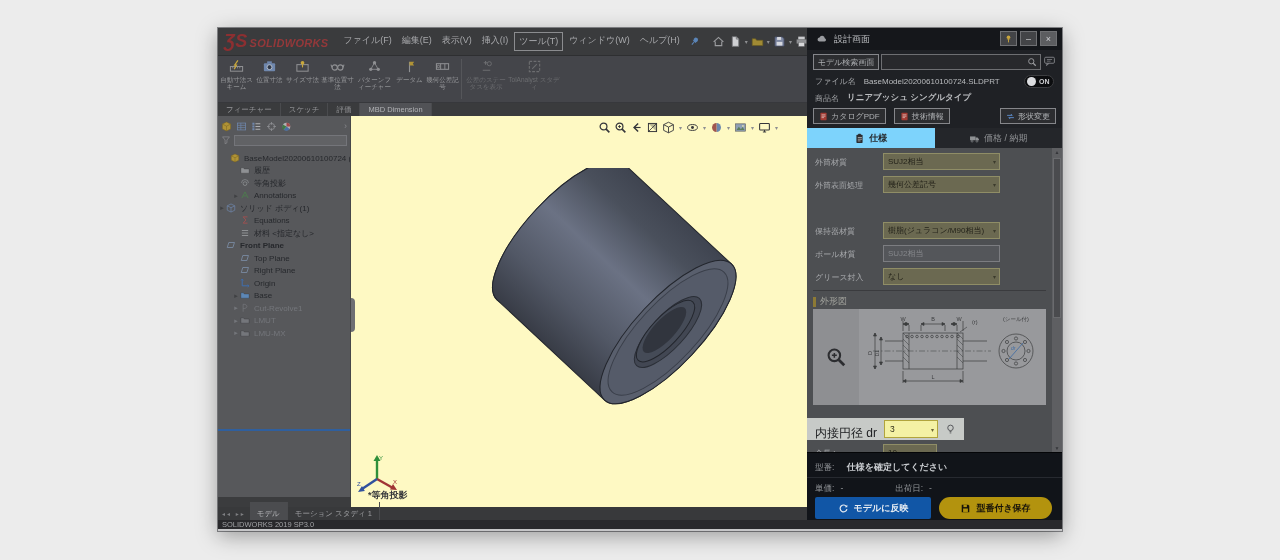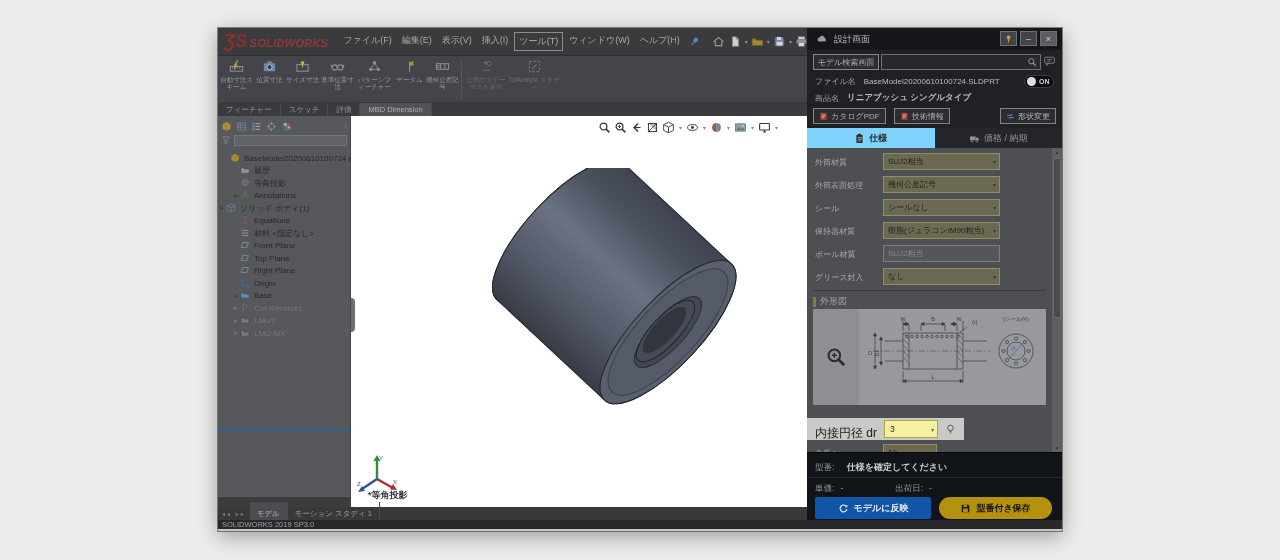--- a/index.html
+++ b/index.html
@@ -44,21 +44,21 @@
 .trow{display:flex;align-items:center;height:12.5px;font-size:8px;color:#26282c;white-space:nowrap;overflow:hidden}
 .trow.greyed,.trow.greyed .tarr,.trow.greyed .ticon{color:#74767b !important}
 .tarr{width:8px;flex:0 0 8px;font-size:7px;color:#3f4043;text-align:center}
 .ticon{width:11px;flex:0 0 11px;height:11px;margin-right:3px}
 .ticon svg{width:10px;height:10px}
 .k-part{color:#b09336}.k-history,.k-sensor,.k-material{color:#8f9194}.k-annotations{color:#4d7d4d}
 .k-solid-bodies{color:#6f87ad}.k-equations{color:#a05050}.k-plane{color:#7f93ad}.k-origin{color:#3f6fb0}
 .k-folder{color:#5d87b5}.k-revolve{color:#8f9194}
 .selline{position:absolute;left:0;top:313px;width:133px;height:2px;background:#2f5f9e}
 
-.viewport{position:absolute;left:133px;top:88px;width:456px;height:391px;background:#ffffff}
+.viewport{position:absolute;left:133px;top:88px;width:456px;height:391px;background:#fef9c3}
 .hud{position:absolute;left:247px;top:5px;display:flex;align-items:center;gap:3px;color:#35363a}
 .hud svg{width:13px;height:13px}
 .projlabel{position:absolute;left:17px;bottom:5px;font-size:9px;color:#35363a;font-weight:bold}
 .splitter{position:absolute;left:0;top:182px;width:4px;height:34px;background:#6e6f73;border-radius:0 4px 4px 0}
 .modelsvg{position:absolute;left:137px;top:52px}
 .triad{position:absolute;left:4px;top:337px}
 
 .doctabs{position:absolute;left:0;top:479px;width:589px;height:13px;background:#38393b;display:flex;align-items:center;font-size:7.5px;color:#9e9fa2}
 .dnav{font-size:6px;color:#7e7f82;padding:0 4px;letter-spacing:2px}
 .dtab{padding:12px 7px;border-right:1px solid #4a4b4e;height:100%;display:flex;align-items:center;white-space:nowrap}
@@ -565,21 +565,21 @@
               </svg></span>
             <span class="tlabel">Equations</span>
           </div>
           <div class="trow" style="padding-left: 14px;">
             <span class="tarr"></span>
             <span class="ticon k-material"><svg viewBox="0 0 16 16" width="10" height="10">
                 <use href="#i-material"></use>
               </svg></span>
             <span class="tlabel">材料 &lt;指定なし&gt;</span>
           </div>
-          <div class="trow" style="padding-left: 14px;">
+          <div class="trow" style=" font-weight: bold;">
             <span class="tarr"></span>
             <span class="ticon k-plane"><svg viewBox="0 0 16 16" width="10" height="10">
                 <use href="#i-plane"></use>
               </svg></span>
             <span class="tlabel">Front Plane</span>
           </div>
           <div class="trow" style="padding-left: 14px;">
             <span class="tarr"></span>
             <span class="ticon k-plane"><svg viewBox="0 0 16 16" width="10" height="10">
                 <use href="#i-plane"></use>
@@ -802,27 +802,20 @@
         <span class="flabel">外筒材質</span>
         <span class="fselect">
             <span>SUJ2相当</span>
             <span class="chv">▾</span>
           </span>
       </div>
       <div class="formrow" style="top:28px">
         <span class="flabel">外筒表面処理</span>
         <span class="fselect">
             <span>幾何公差記号</span>
-            <span class="chv">▾</span>
-          </span>
-      </div>
-      <div class="formrow" style="top:51px">
-        <span class="flabel">シール</span>
-        <span class="fselect">
-            <span>シールなし</span>
             <span class="chv">▾</span>
           </span>
       </div>
       <div class="formrow" style="top:74px">
         <span class="flabel">保持器材質</span>
         <span class="fselect">
             <span>樹脂(ジュラコン/M90相当)</span>
             <span class="chv">▾</span>
           </span>
       </div>

